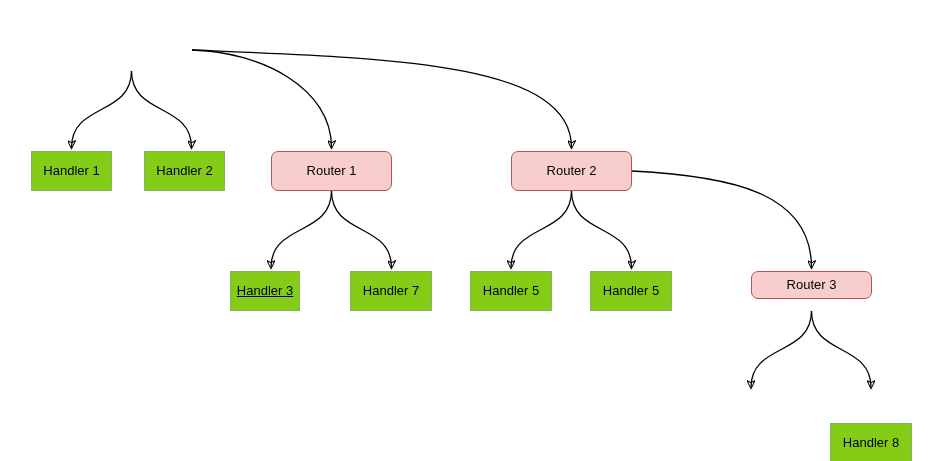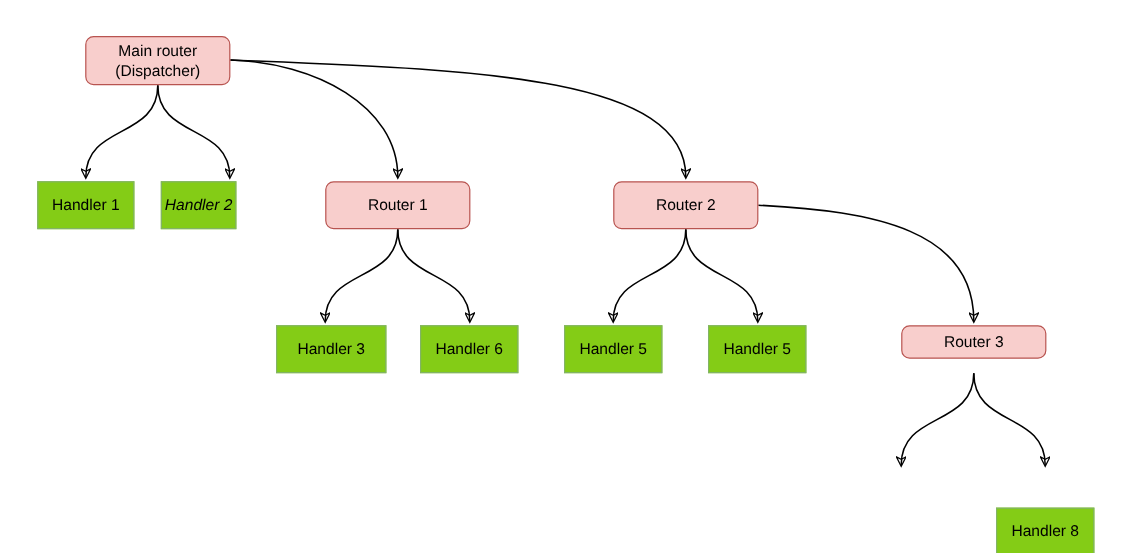--- a/index.html
+++ b/index.html
@@ -66,47 +66,43 @@
     <path d="M192,50 C390,58 571.5,62 571.5,147.5" marker-end="url(#arrow)"></path>
     <path d="M331.5,191 C331.5,236 271,223 271,267.5" marker-end="url(#arrow)"></path>
     <path d="M331.5,191 C331.5,236 391.5,223 391.5,267.5" marker-end="url(#arrow)"></path>
     <path d="M571.5,191 C571.5,236 511,223 511,267.5" marker-end="url(#arrow)"></path>
     <path d="M571.5,191 C571.5,236 631.5,223 631.5,267.5" marker-end="url(#arrow)"></path>
     <path d="M632,171 C730,176 811.5,192 811.5,267.5" marker-end="url(#arrow)"></path>
     <path d="M811.5,311 C811.5,356 751,343 751,387.5" marker-end="url(#arrow)"></path>
     <path d="M811.5,311 C811.5,356 871,343 871,387.5" marker-end="url(#arrow)"></path>
   </svg>
 
-  <div class="node router" style="left:71px; top:30px; width:121px; height:41px;">
-    <span>Main router
-(Dispatcher)</span>
-  </div>
 
   <div class="node handler" style="left:31px; top:151px; width:81px; height:40px;">
     <span>Handler 1</span>
   </div>
 
-  <div class="node handler" style="left:134px; top:151px; width:63px; height:40px;font-style:italic;">
+  <div class="node handler" style="left:144px; top:151px; width:81px; height:40px;">
     <span>Handler 2</span>
   </div>
 
   <div class="node router" style="left:271px; top:151px; width:121px; height:40px;">
     <span>Router 1</span>
   </div>
 
   <div class="node router" style="left:511px; top:151px; width:121px; height:40px;">
     <span>Router 2</span>
   </div>
 
-  <div class="node handler" style="left:230px; top:271px; width:92px; height:40px;">
+  <div class="node handler" style="left:230px; top:271px; width:70px; height:40px;text-decoration:underline;">
     <span>Handler 3</span>
   </div>
 
   <div class="node handler" style="left:350px; top:271px; width:82px; height:40px;">
-    <span>Handler 6</span>
+    <span>Handler 7</span>
   </div>
 
   <div class="node handler" style="left:470px; top:271px; width:82px; height:40px;">
     <span>Handler 5</span>
   </div>
 
   <div class="node handler" style="left:590px; top:271px; width:82px; height:40px;">
     <span>Handler 5</span>
   </div>
 

